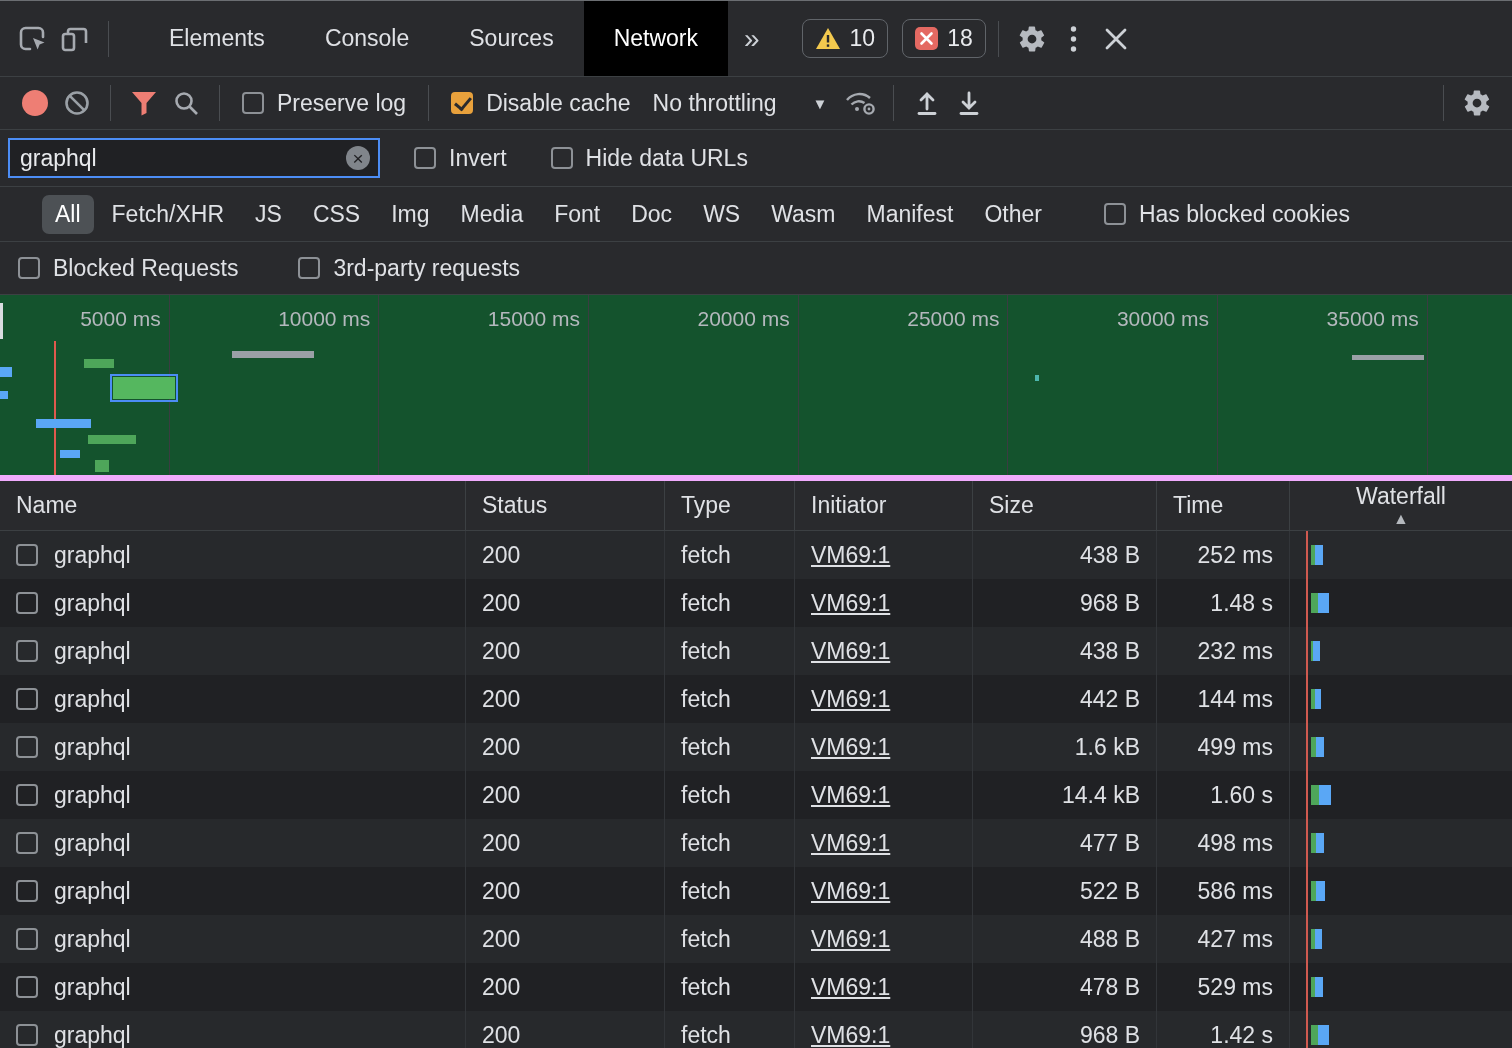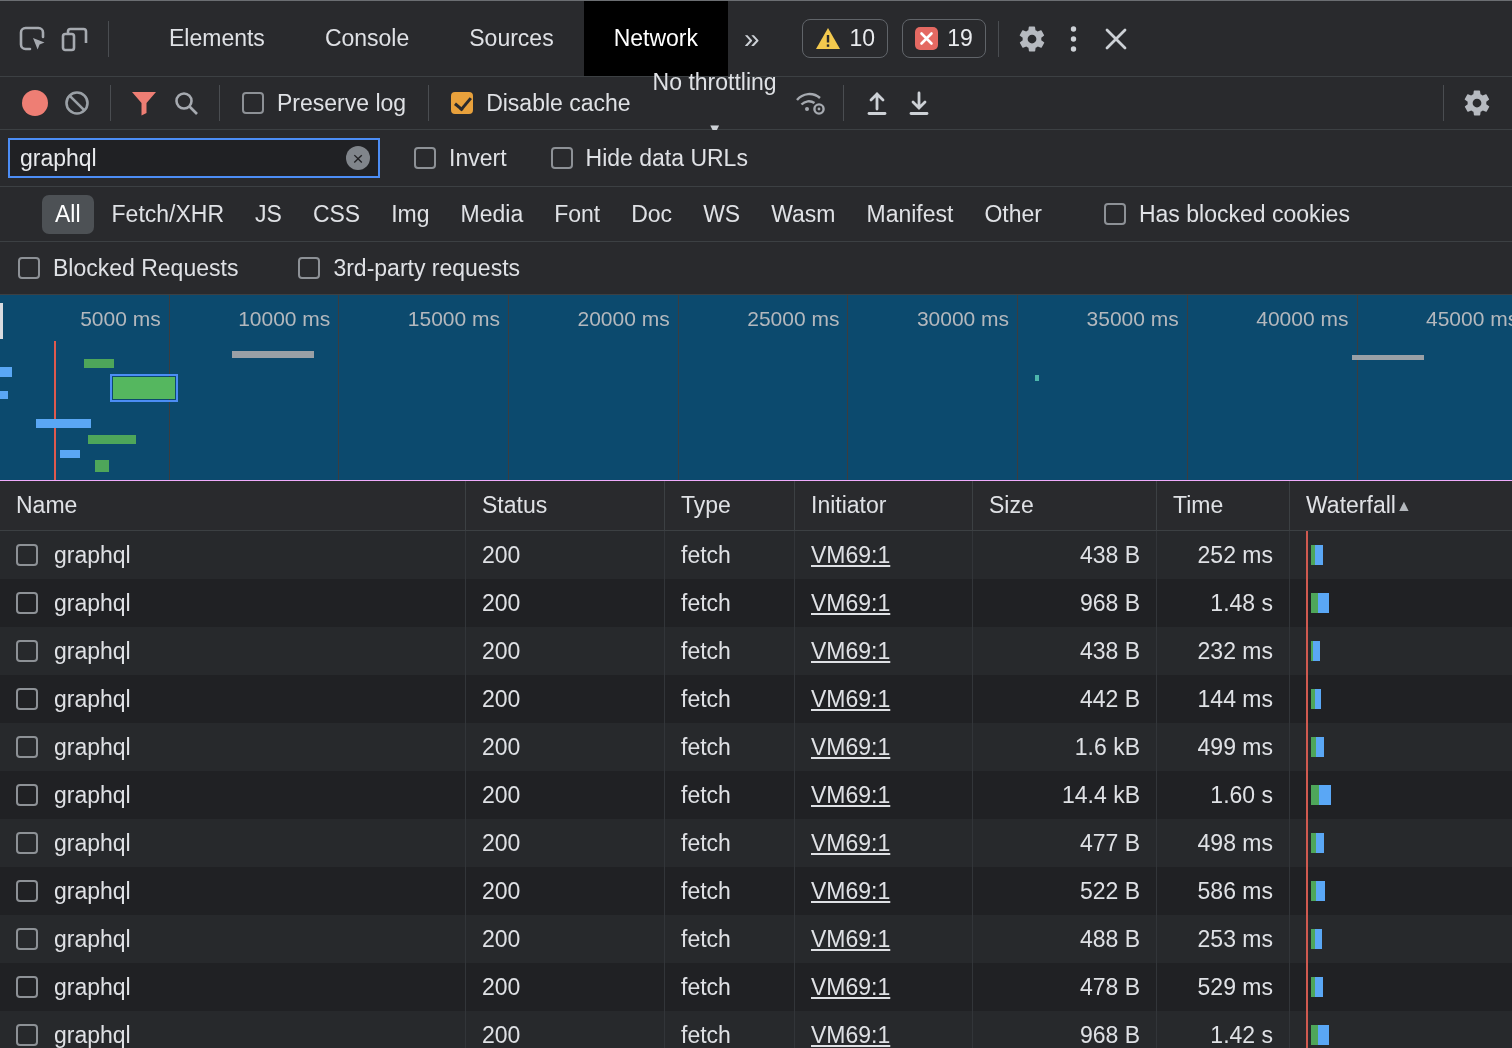--- a/index.html
+++ b/index.html
@@ -22,51 +22,51 @@
   .badges { display:flex; gap:14px; margin-left:26px; }
   .badge { display:flex; align-items:center; gap:9px; border:1.5px solid #606469; border-radius:8px; padding:5px 12px; font-size:23px; color:#e8eaed; cursor:pointer; }
 
   
   .nettoolbar { height:53px; padding:0 14px; }
   .record-dot { width:26px; height:26px; border-radius:50%; background:#ee7e74; }
   .cb { width:22px; height:22px; border:2px solid #8d9196; border-radius:4px; flex:none; background:transparent; cursor:pointer; }
   .cb.checked { background:#e8a13c; border-color:#e8a13c; position:relative; }
   .cb.checked::after { content:""; position:absolute; left:5px; top:0; width:7px; height:13px; border:solid #292a2d; border-width:0 3px 3px 0; transform:rotate(40deg); }
   .cb-wrap { display:flex; align-items:center; gap:13px; padding:0 10px; }
-  .select { display:flex; align-items:center; gap:24px; padding:0 12px; cursor:pointer;flex-direction:column; }
+  .select { display:flex; align-items:center; gap:36px; padding:0 12px; cursor:pointer; }
   .select .arrow { font-size:15px; color:#cdd1d6; }
 
   
   .filterbar { height:57px; padding:0 8px; }
   .filter-input { display:flex; align-items:center; width:372px; height:40px; border:2px solid #4c8df5; background:#202124; padding:0 8px 0 10px; flex:none; }
   .filter-input .val { font-size:23px; color:#e8eaed; flex:1; }
   .clear-btn { width:24px; height:24px; border-radius:50%; background:#80858b; color:#202124; display:flex; align-items:center; justify-content:center; font-size:19px; line-height:1; cursor:pointer; }
   .filterbar .cb-wrap { margin-left:24px; }
 
   
   .typebar { height:55px; padding:0 10px; }
   .pill { font-size:23px; color:#dfe1e5; padding:6px 13px; border-radius:7px; margin-right:5px; cursor:pointer; white-space:nowrap; }
   .pill.active { background:#4d5155; color:#fff; }
   .typebar .cb-wrap { margin-left:34px; }
 
   
   .morefilters { height:53px; padding:0 8px; gap:40px; }
 
   
-  .timeline { position:relative; height:186px; background:#0c4a6e; border-bottom:1px solid #f0abfc; overflow:hidden; flex:none; display:flex; }
+  .timeline { position:relative; height:186px; background:#14532d; border-bottom:6px solid #f0abfc; overflow:hidden; flex:none; display:flex;gap:40px; }
   .tl-col { flex:none; width:169.7px; border-right:1px solid #3a3d41; padding-top:12px; display:flex; justify-content:flex-end; align-items:flex-start; height:100%; }
   .tl-col span { font-size:21px; color:#b4b8bd; padding-right:8px; }
   .tl-bar { position:absolute; }
   .tl-bar.sel { outline:2px solid #4c8df5; outline-offset:1px; }
   .tl-redline { position:absolute; width:2px; background:#e05a4e; }
 
   
   .thead { display:grid; grid-template-columns:466px 199px 130px 178px 184px 133px 1fr; height:50px; background:#292a2d; border-bottom:1px solid #3c4043; flex:none; }
   .th { display:flex; align-items:center; font-size:23px; color:#dfe1e5; padding:0 16px; border-right:1px solid #3c4043; cursor:pointer; }
-  .th.wf { justify-content:flex-start; border-right:none; }
+  .th.wf { justify-content:center; border-right:none;flex-direction:column; }
   .sort { font-size:16px; color:#b4b8bd; }
   .tbody { flex:1; overflow:hidden; }
   .t-row { display:grid; grid-template-columns:466px 199px 130px 178px 184px 133px 1fr; height:48px; cursor:pointer; }
   .t-row:nth-child(odd) { background:#27292c; }
   .t-row:nth-child(even) { background:#202124; }
   .td { display:flex; align-items:center; font-size:23px; color:#dfe1e5; padding:0 16px; border-right:1px solid #323539; overflow:hidden; white-space:nowrap; }
   .td.num { justify-content:flex-end; }
   .name-cell { gap:16px; }
   .link { text-decoration:underline; }
   .wf-cell { position:relative; border-right:none; }
@@ -108,21 +108,21 @@
           <rect x="11.8" y="8" width="2.4" height="7.5" fill="#292a2d"></rect>
           <rect x="11.8" y="17.4" width="2.4" height="2.4" fill="#292a2d"></rect>
         </svg>
         <span>10</span>
       </div>
       <div class="badge">
         <svg width="23" height="23" viewBox="0 0 23 23">
           <rect width="23" height="23" rx="5" fill="#e46962"></rect>
           <path d="M6.5 6.5 L16.5 16.5 M16.5 6.5 L6.5 16.5" stroke="#fff" stroke-width="2.6" stroke-linecap="round"></path>
         </svg>
-        <span>19</span>
+        <span>18</span>
       </div>
     </div>
     <div class="vdiv"></div>
     <div class="icon-btn">
       <svg width="30" height="30" viewBox="0 0 24 24" fill="#b6bac0">
           <path d="M19.4 13c.04-.32.06-.66.06-1s-.02-.68-.06-1l2.1-1.65a.5.5 0 0 0 .12-.64l-2-3.46a.5.5 0 0 0-.6-.22l-2.49 1a7.3 7.3 0 0 0-1.73-1l-.38-2.65A.5.5 0 0 0 13.93 2h-4a.5.5 0 0 0-.5.42l-.37 2.65c-.63.26-1.2.6-1.74 1l-2.48-1a.5.5 0 0 0-.61.22l-2 3.46a.5.5 0 0 0 .12.64L4.56 11c-.04.32-.06.66-.06 1s.02.68.06 1l-2.1 1.65a.5.5 0 0 0-.12.64l2 3.46c.14.24.42.34.6.22l2.49-1c.54.4 1.1.74 1.73 1l.38 2.65c.04.24.25.42.5.42h4c.25 0 .46-.18.5-.42l.37-2.65c.63-.26 1.2-.6 1.74-1l2.48 1c.23.1.47 0 .61-.22l2-3.46a.5.5 0 0 0-.12-.64L19.44 13zM12 15.5A3.5 3.5 0 1 1 12 8.5a3.5 3.5 0 0 1 0 7z"></path>
         </svg>
     </div>
     <div class="icon-btn">
       <svg width="7" height="28" viewBox="0 0 7 28" fill="#cdd1d6">
@@ -555,21 +555,21 @@
     <div class="td">
           <span>fetch</span>
         </div>
     <div class="td">
           <span class="link">VM69:1</span>
         </div>
     <div class="td num">
           <span>488 B</span>
         </div>
     <div class="td num">
-          <span>253 ms</span>
+          <span>427 ms</span>
         </div>
     <div class="td wf-cell">
       <span class="wf-line"></span>
       <span class="wf-bars">
             <span class="wf-g" style="width: 4px;"></span>
             <span class="wf-b" style="width: 7px;"></span>
           </span>
     </div>
   </div>
       <div class="t-row">

